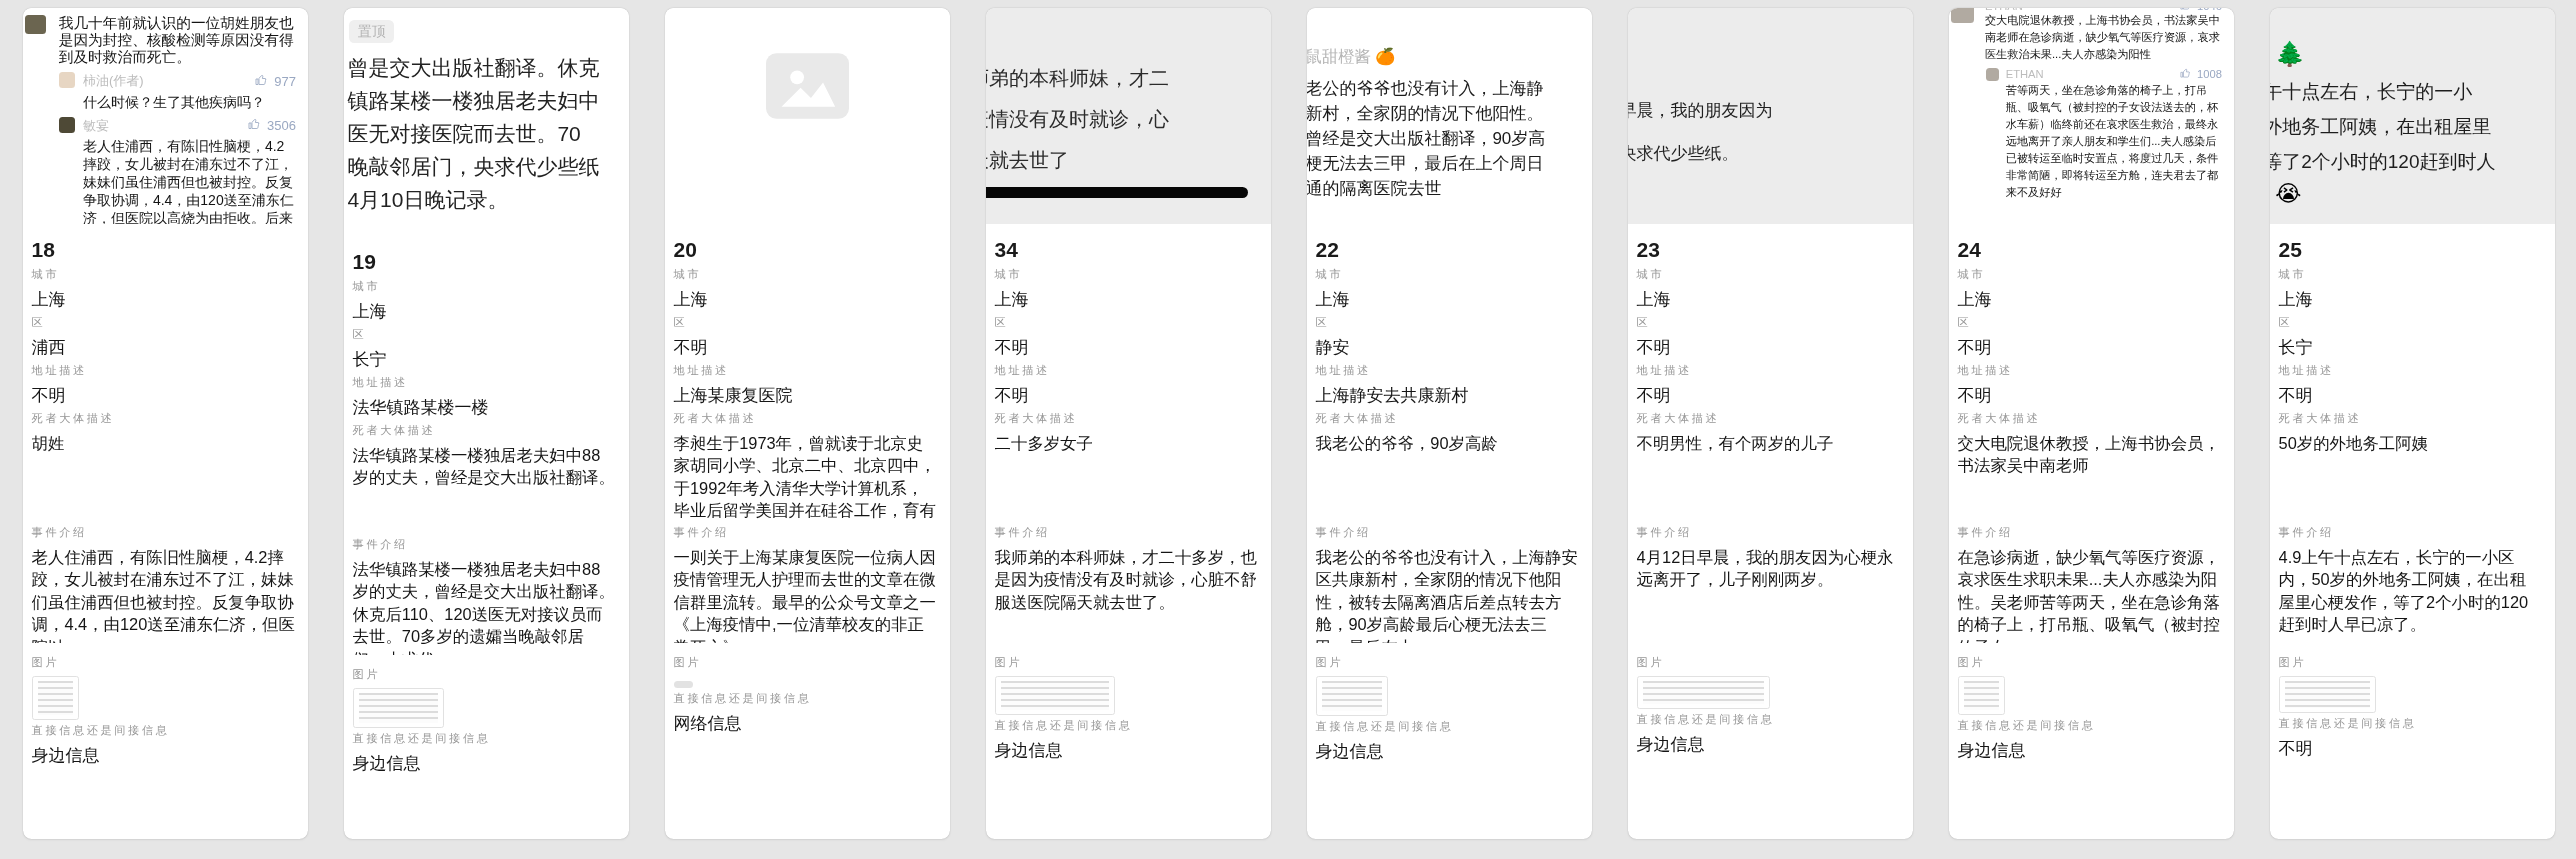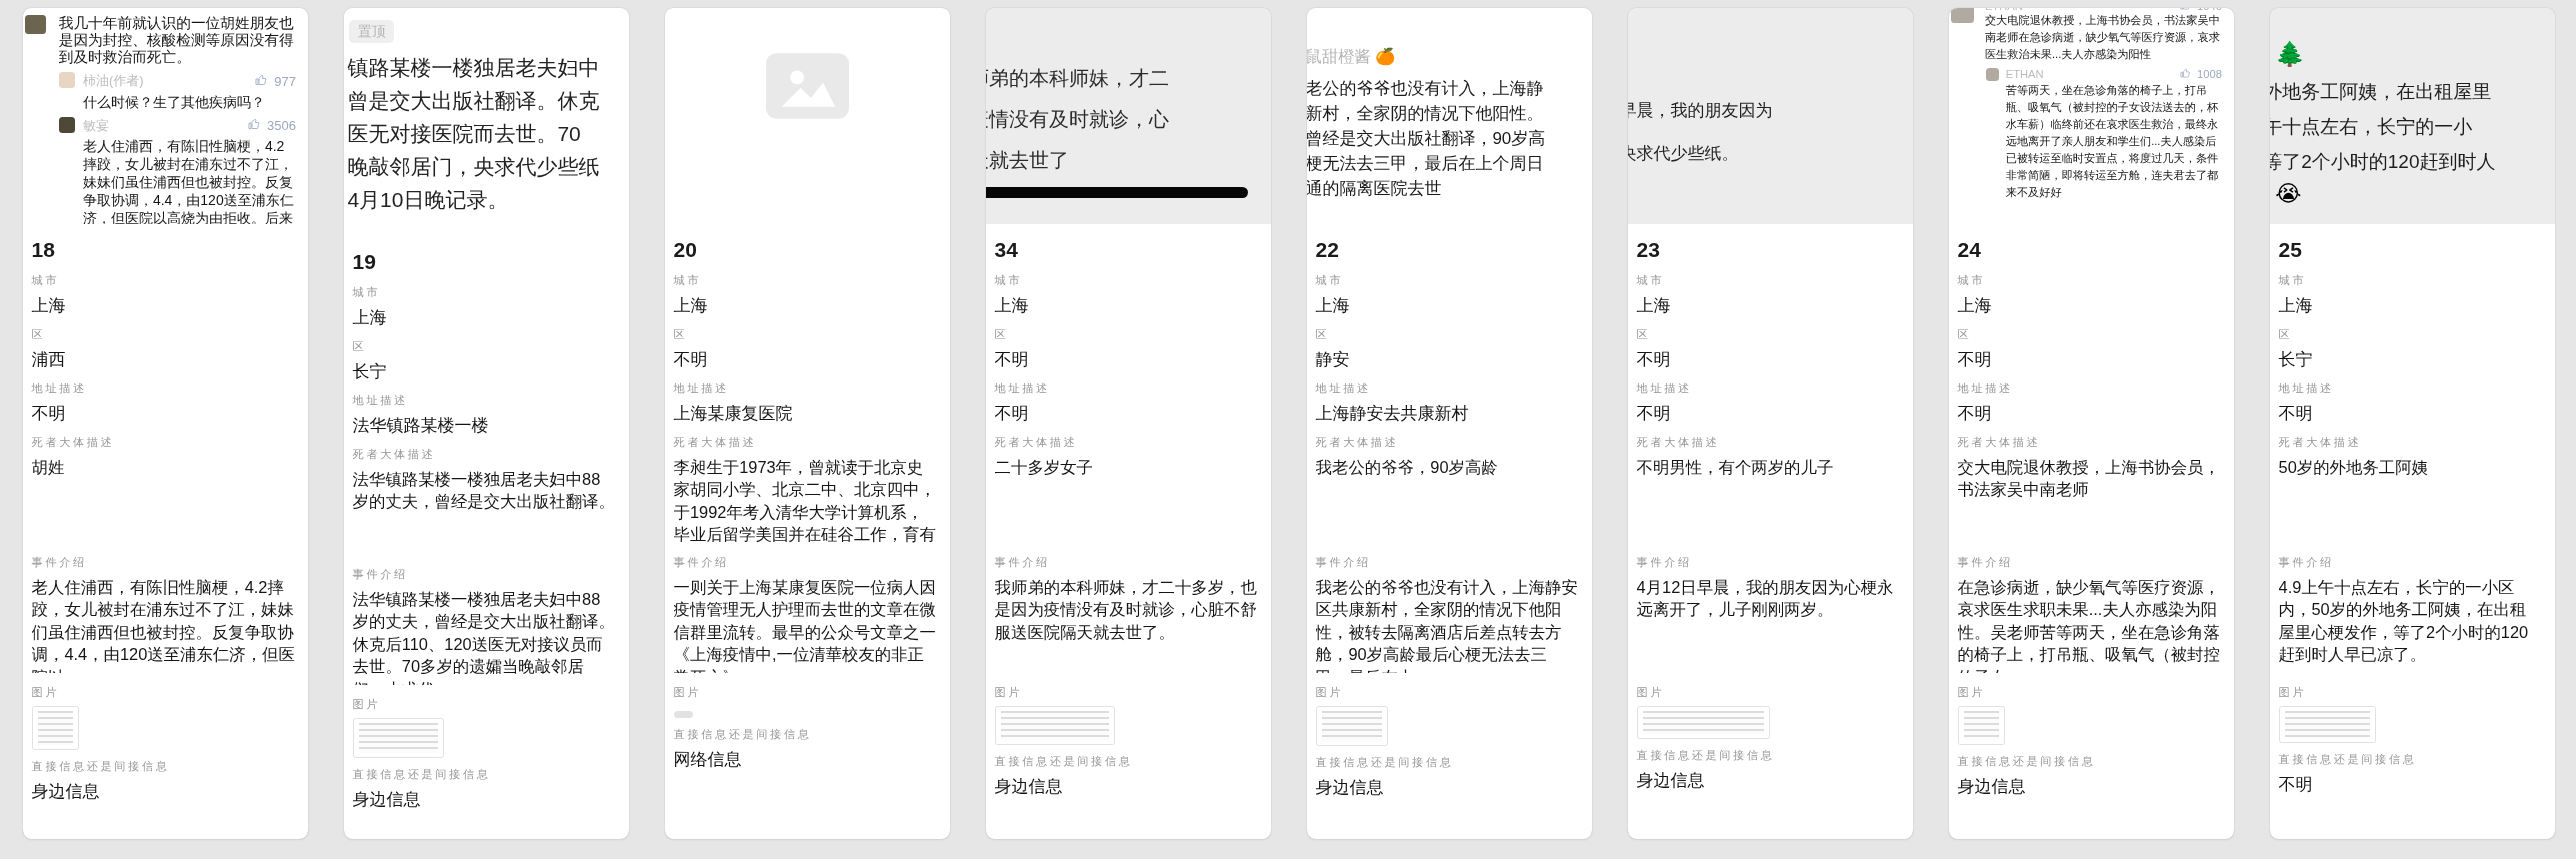--- a/index.html
+++ b/index.html
@@ -57,21 +57,21 @@
 
   
   .p25{padding:33px 0 0 5.2px;}
   .em25{font-size:24px;line-height:26px;}
   .txt25{margin:7px 0 0 -12px;font-size:19px;line-height:35px;color:#1d1d1d;white-space:nowrap;}
   .em25b{margin-top:1.7px;font-size:22.4px;line-height:26px;}
 
   
   .body{padding:0 13px 0 8.6px;}
   .num{margin-top:12px;font-size:21px;font-weight:600;color:#1b1b1b;line-height:28px;}
-  .field{margin-top:9px;}
+  .field{margin-top:3px;}
   .lbl{font-size:11.2px;color:#979797;letter-spacing:2.6px;line-height:14px;}
   .val{margin-top:7px;font-size:17px;color:#151515;line-height:24px;}
   .val.multi{font-size:16.4px;line-height:22.4px;word-break:break-all;overflow:hidden;}
   .val.dec{height:90px;}
   .val.evt{height:97px;}
   .field.imgf{margin-top:12px;}
   .thumb{margin-top:7px;border:0.9px solid #e1e1e1;border-radius:2.6px;background:#fcfcfc;
     background-image:repeating-linear-gradient(to bottom,transparent 0 4.3px,#dcdcdc 4.3px 6px);
     background-clip:content-box;padding:4.3px 5.2px;}
   .thumb-pill{margin-top:12px;width:19px;height:7px;border-radius:3.5px;background:#e2e2e2;}
@@ -153,22 +153,22 @@
           <div class="lbl">直接信息还是间接信息</div>
           <div class="val">身边信息</div>
         </div>
     </div>
   </div>
 
   <div class="card">
     <div class="preview pinned">
       <span class="pin-badge">置顶</span>
       <div class="big19">
+        <div>曾是交大出版社翻译。休克</div>
         <div>镇路某楼一楼独居老夫妇中</div>
-        <div>曾是交大出版社翻译。休克</div>
         <div>医无对接医院而去世。70</div>
         <div>晚敲邻居门，央求代少些纸</div>
         <div>4月10日晚记录。</div>
       </div>
     </div>
     <div class="body">
       <div class="num">19</div>
       <div class="field">
           <div class="lbl">城市</div>
           <div class="val">上海</div>
@@ -437,22 +437,22 @@
           <div class="val">身边信息</div>
         </div>
     </div>
   </div>
 
   <div class="card">
     <div class="preview graybg">
       <div class="p25">
         <div class="em25">🌲</div>
         <div class="txt25">
+          <div>午十点左右，长宁的一小</div>
           <div>外地务工阿姨，在出租屋里</div>
-          <div>午十点左右，长宁的一小</div>
           <div>等了2个小时的120赶到时人</div>
         </div>
         <div class="em25b">😭</div>
       </div>
     </div>
     <div class="body">
       <div class="num">25</div>
       <div class="field">
           <div class="lbl">城市</div>
           <div class="val">上海</div>

